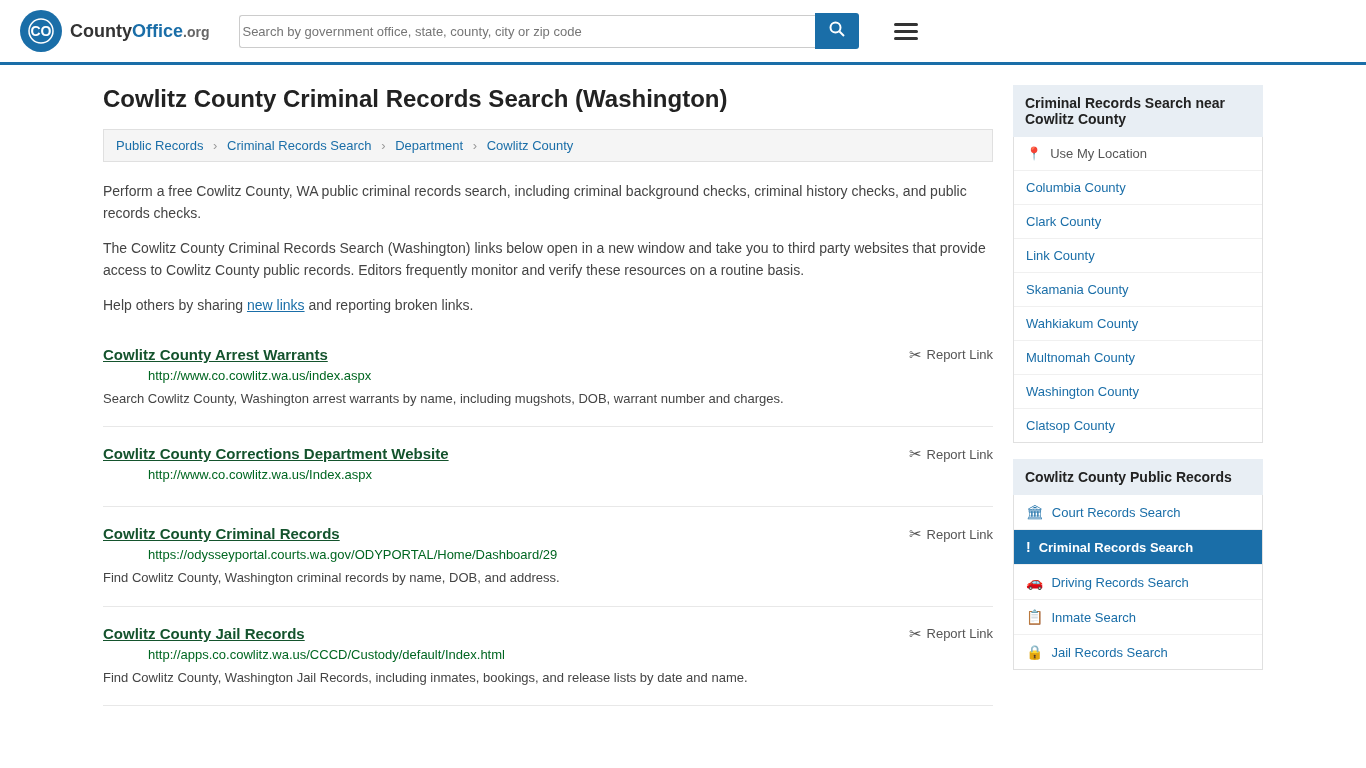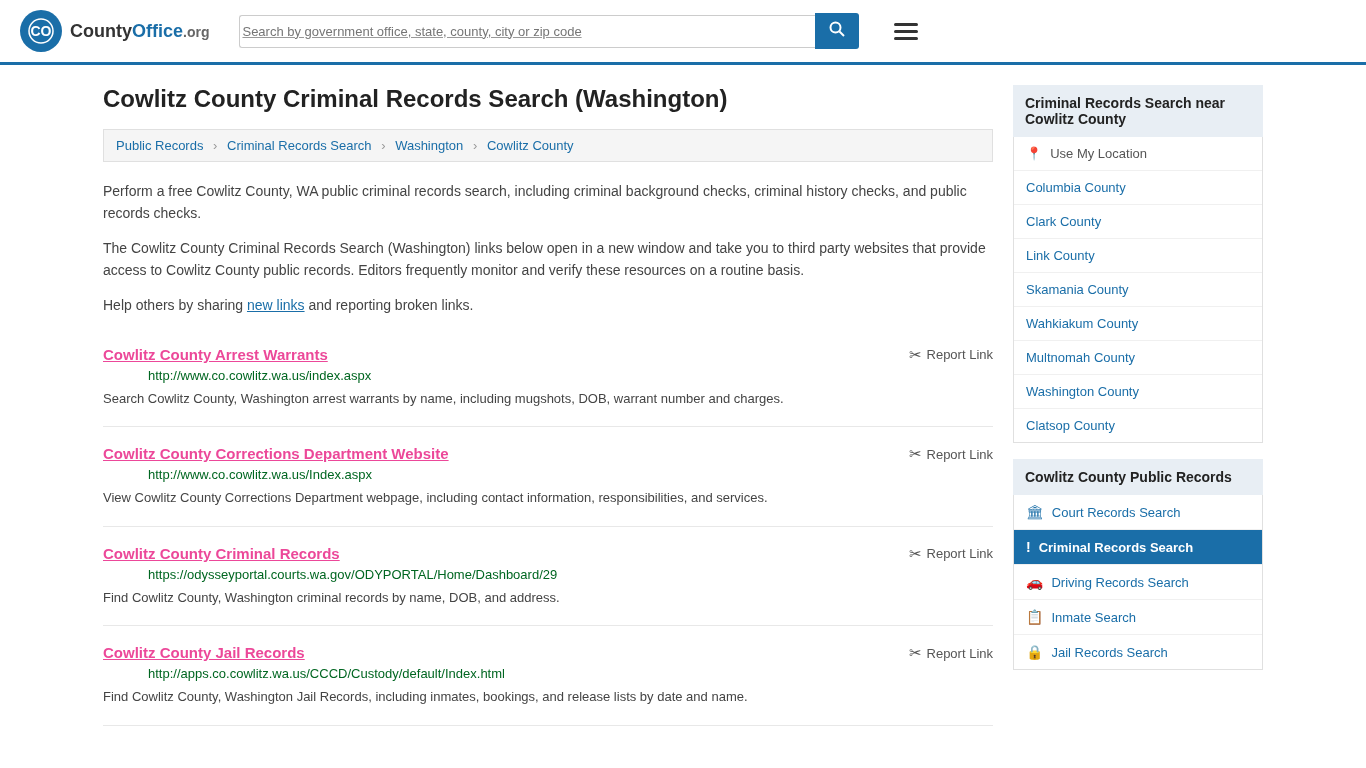--- a/index.html
+++ b/index.html
@@ -38,21 +38,20 @@
     }
     #search-input {
       flex: 1;
       padding: 8px 2px;
       border: 1px solid #ccc;
       border-right: none;
       font-size: 13px;
       outline: none;
       border-radius: 3px 0 0 3px;
       color: #999;
-      text-decoration: underline;
     }
     #search-btn {
       background: #1a6ea8;
       border: none;
       padding: 8px 14px;
       cursor: pointer;
       border-radius: 0 3px 3px 0;
       color: white;
       font-size: 16px;
     }
@@ -127,21 +126,21 @@
     }
     .result-header {
       display: flex;
       align-items: flex-start;
       justify-content: space-between;
       margin-bottom: 4px;
     }
     .result-title {
       font-size: 15px;
       font-weight: bold;
-      color: #ec4899;
+      color: #14532d;
       text-decoration: underline;
       cursor: pointer;
     }
     .report-link {
       display: flex;
       align-items: center;
       gap: 5px;
       color: #555;
       font-size: 13px;
       white-space: nowrap;
@@ -235,21 +234,21 @@
 <div id="main-wrapper">
 
   <div id="content">
     <h1 id="page-title">Cowlitz County Criminal Records Search (Washington)</h1>
 
     <div id="breadcrumb">
       <a href="#">Public Records</a>
       <span class="bc-sep">›</span>
       <a href="#">Criminal Records Search</a>
       <span class="bc-sep">›</span>
-      <a href="#">Washington</a>
+      <a href="#">Department</a>
       <span class="bc-sep">›</span>
       <a href="#">Cowlitz County</a>
     </div>
 
     <p class="desc-text">Perform a free Cowlitz County, WA public criminal records search, including criminal background checks, criminal history checks, and public records checks.</p>
     <p class="desc-text">The Cowlitz County Criminal Records Search (Washington) links below open in a new window and take you to third party websites that provide access to Cowlitz County public records. Editors frequently monitor and verify these resources on a routine basis.</p>
     <p class="desc-text">
       <span>Help others by sharing </span><a href="#">new links</a><span> and reporting broken links.</span>
     </p>
 
@@ -267,21 +266,20 @@
   </div>
         <div class="result-item">
     <div class="result-header">
       <span class="result-title">Cowlitz County Corrections Department Website</span>
       <span class="report-link">
         <span class="report-icon">✂</span>
         <span>Report Link</span>
       </span>
     </div>
     <div class="result-url">http://www.co.cowlitz.wa.us/Index.aspx</div>
-    <div class="result-desc">View Cowlitz County Corrections Department webpage, including contact information, responsibilities, and services.</div>
   </div>
         <div class="result-item">
     <div class="result-header">
       <span class="result-title">Cowlitz County Criminal Records</span>
       <span class="report-link">
         <span class="report-icon">✂</span>
         <span>Report Link</span>
       </span>
     </div>
     <div class="result-url">https://odysseyportal.courts.wa.gov/ODYPORTAL/Home/Dashboard/29</div>

